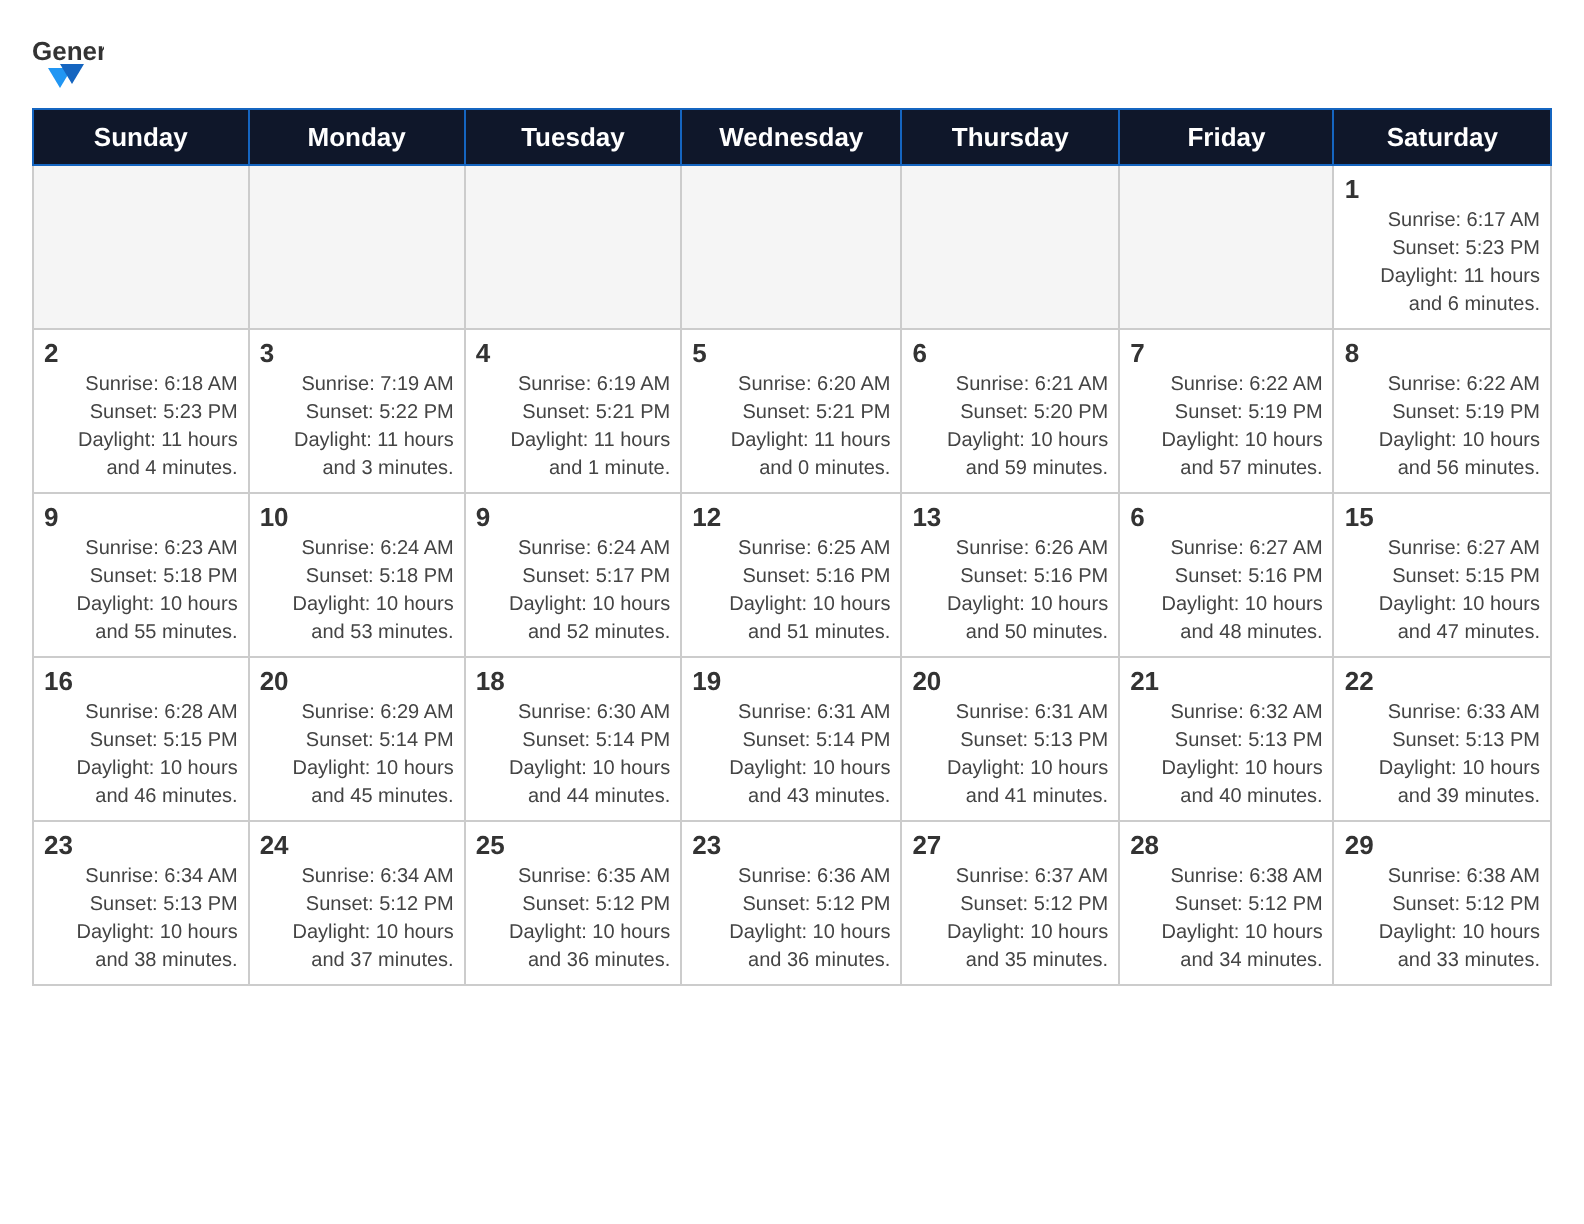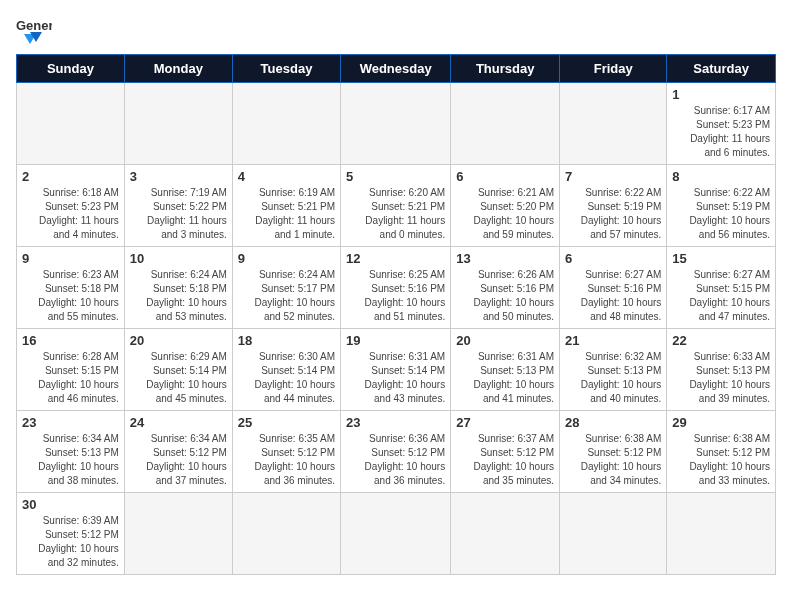--- a/index.html
+++ b/index.html
@@ -298,28 +298,14 @@
 Sunset: 5:12 PM
 Daylight: 10 hours and 34 minutes.</div>
         </td>
         <td>
           <span class="day-number">29</span>
           <div class="day-info">Sunrise: 6:38 AM
 Sunset: 5:12 PM
 Daylight: 10 hours and 33 minutes.</div>
         </td>
       </tr>
-      <tr class="last-row">
-        <td>
-          <span class="day-number">30</span>
-          <div class="day-info">Sunrise: 6:39 AM
-Sunset: 5:12 PM
-Daylight: 10 hours and 32 minutes.</div>
-        </td>
-        <td class="empty"></td>
-        <td class="empty"></td>
-        <td class="empty"></td>
-        <td class="empty"></td>
-        <td class="empty"></td>
-        <td class="empty"></td>
-      </tr>
     </tbody>
 </table>
 
 </body></html>

